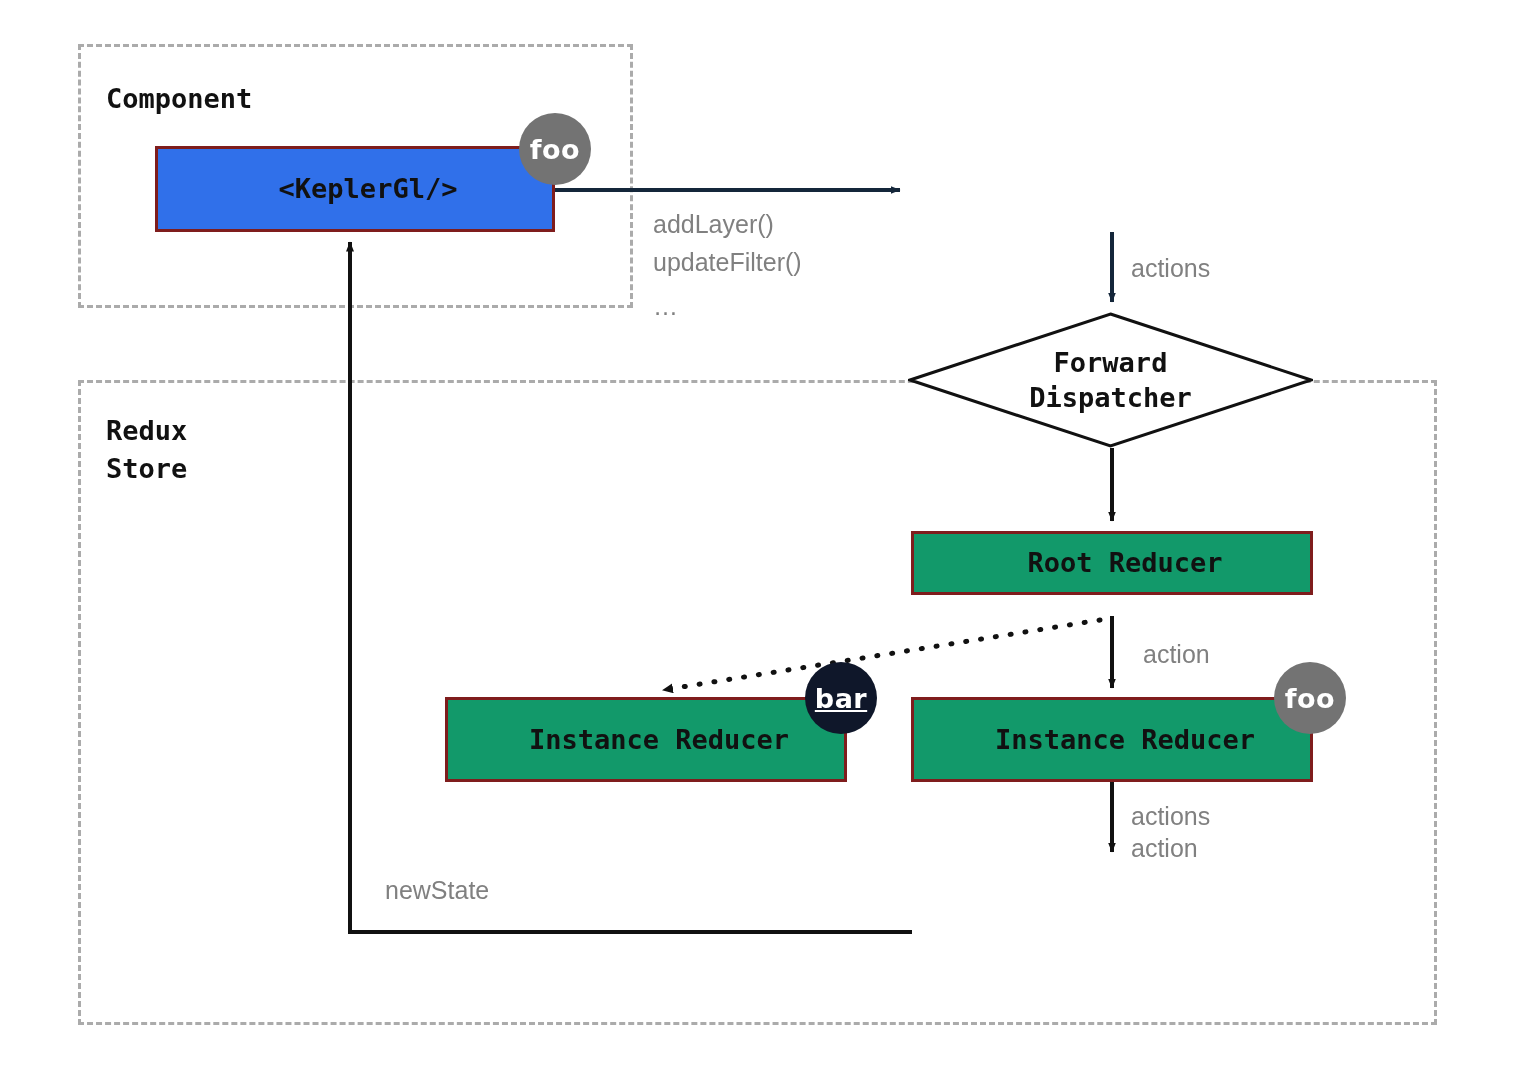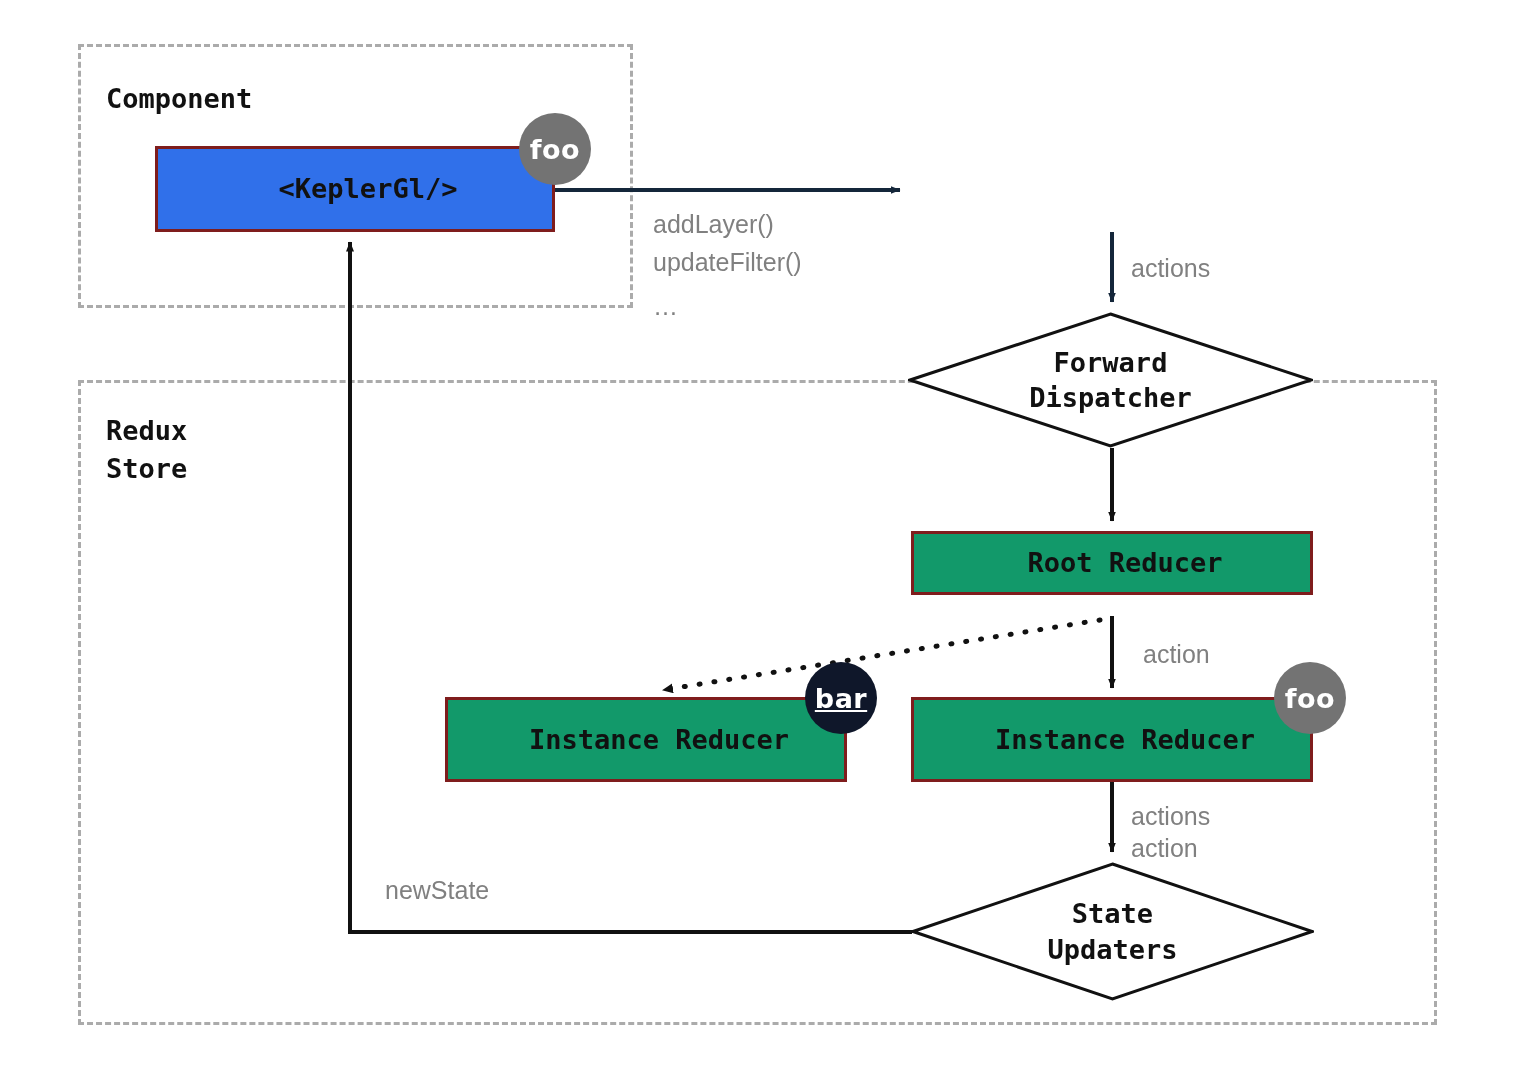--- a/index.html
+++ b/index.html
@@ -174,27 +174,20 @@
     <div class="diamond-label">Forward
 Dispatcher</div>
   </div>
 
   <div class="node rect green" style="left:911px; top:531px; width:402px; height:64px;">Root Reducer</div>
 
   <div class="node rect green" style="left:445px; top:697px; width:402px; height:85px;">Instance Reducer</div>
 
   <div class="node rect green" style="left:911px; top:697px; width:402px; height:85px;">Instance Reducer</div>
 
-  <div class="diamond-wrap" style="left:911px; top:862px; width:403px; height:139px;">
-    <svg width="403" height="139" viewBox="0 0 403 139" xmlns="http://www.w3.org/2000/svg">
-      <polygon points="201.5,2 401,69.5 201.5,137 2,69.5" fill="#ffffff" stroke="#111111" stroke-width="3"></polygon>
-    </svg>
-    <div class="diamond-label">State
-Updaters</div>
-  </div>
 
   <div class="badge purple" style="left:519px; top:113px; width:72px; height:72px;">foo</div>
 
   <div class="badge orange" style="left:805px; top:662px; width:72px; height:72px;">bar</div>
 
   <div class="badge purple" style="left:1274px; top:662px; width:72px; height:72px;">foo</div>
 
   <div class="edge-label" style="left:653px; top:208px;">addLayer()</div>
 
   <div class="edge-label" style="left:653px; top:246px;">updateFilter()</div>

